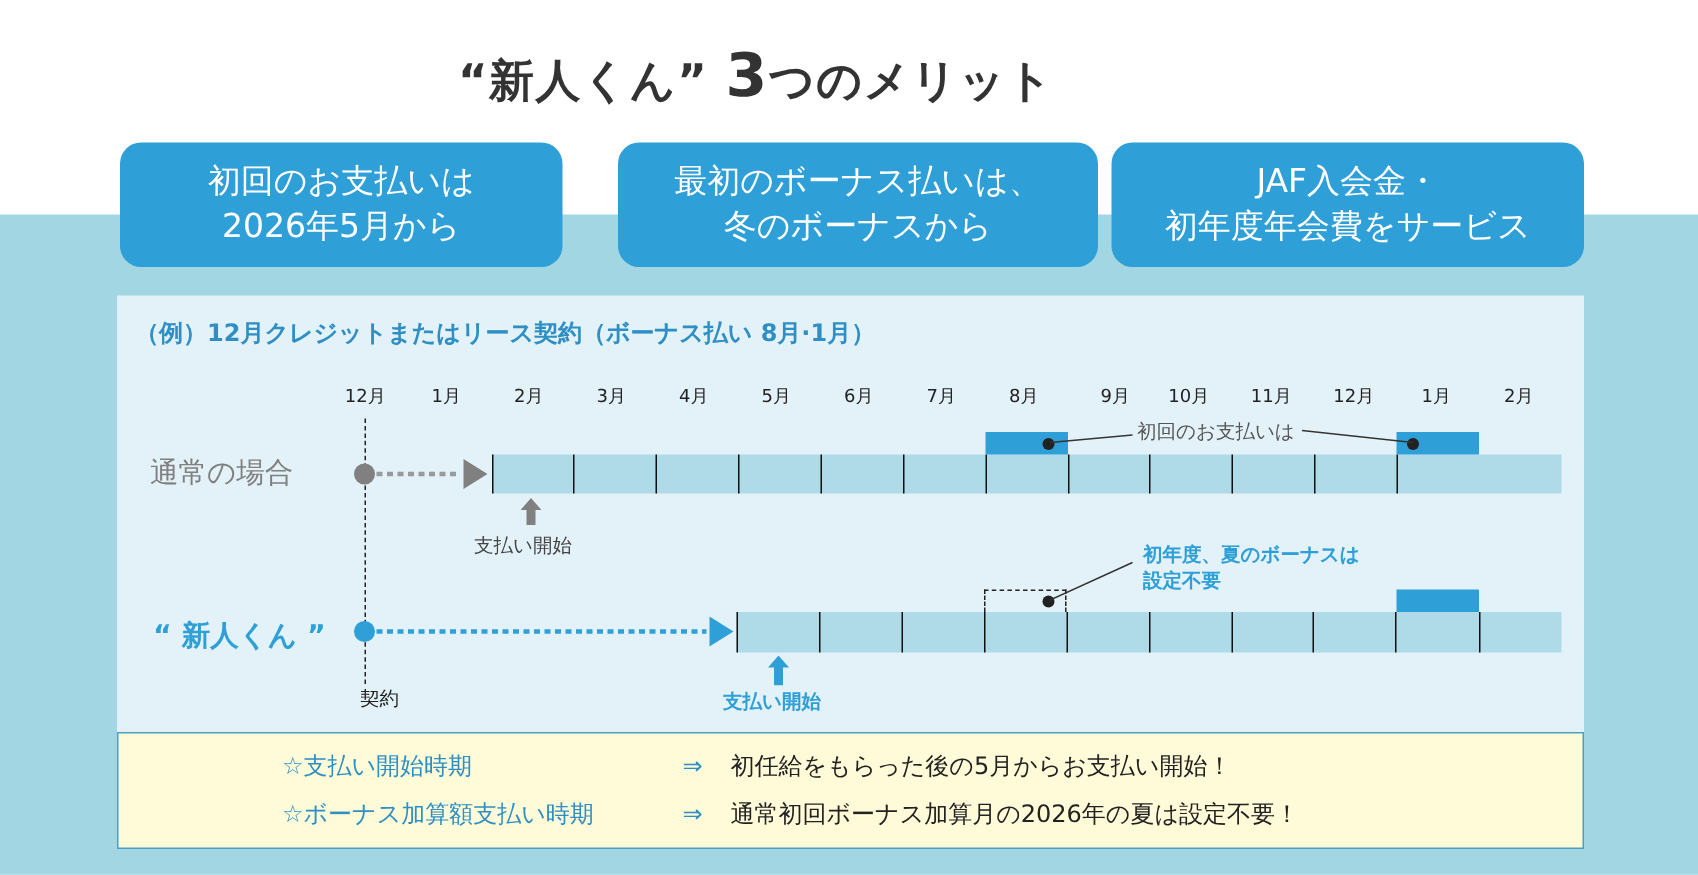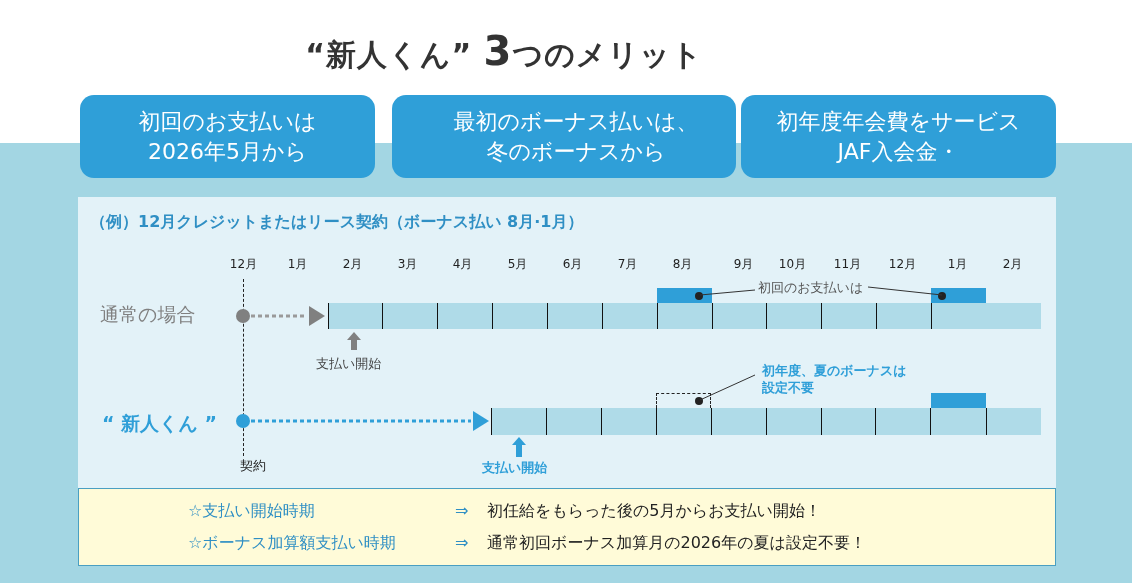--- a/index.html
+++ b/index.html
@@ -58,27 +58,27 @@
 
 <div class="title">
   <span>“</span><span>新人くん</span><span>”</span>
   <span class="big">3</span><span>つのメリット</span>
 </div>
 
 <div class="card" style="left:80px;width:295px;">
   <div>初回のお支払いは</div>
   <div>2026年5月から</div>
 </div>
-<div class="card" style="left:392px;width:320px;padding-left:24px;">
+<div class="card" style="left:412px;width:320px;">
   <div>最初のボーナス払いは、</div>
   <div>冬のボーナスから</div>
 </div>
 <div class="card" style="left:741px;width:315px;">
+  <div>JAF入会金・</div>
   <div>初年度年会費をサービス</div>
-  <div>JAF入会金・</div>
 </div>
 
 <div class="panel"></div>
 <div class="example">（例）12月クレジットまたはリース契約（ボーナス払い 8月·1月）</div>
 
 <div class="month" style="left:216px">12月</div>
 <div class="month" style="left:270px">1月</div>
 <div class="month" style="left:325px">2月</div>
 <div class="month" style="left:380px">3月</div>
 <div class="month" style="left:435px">4月</div>

